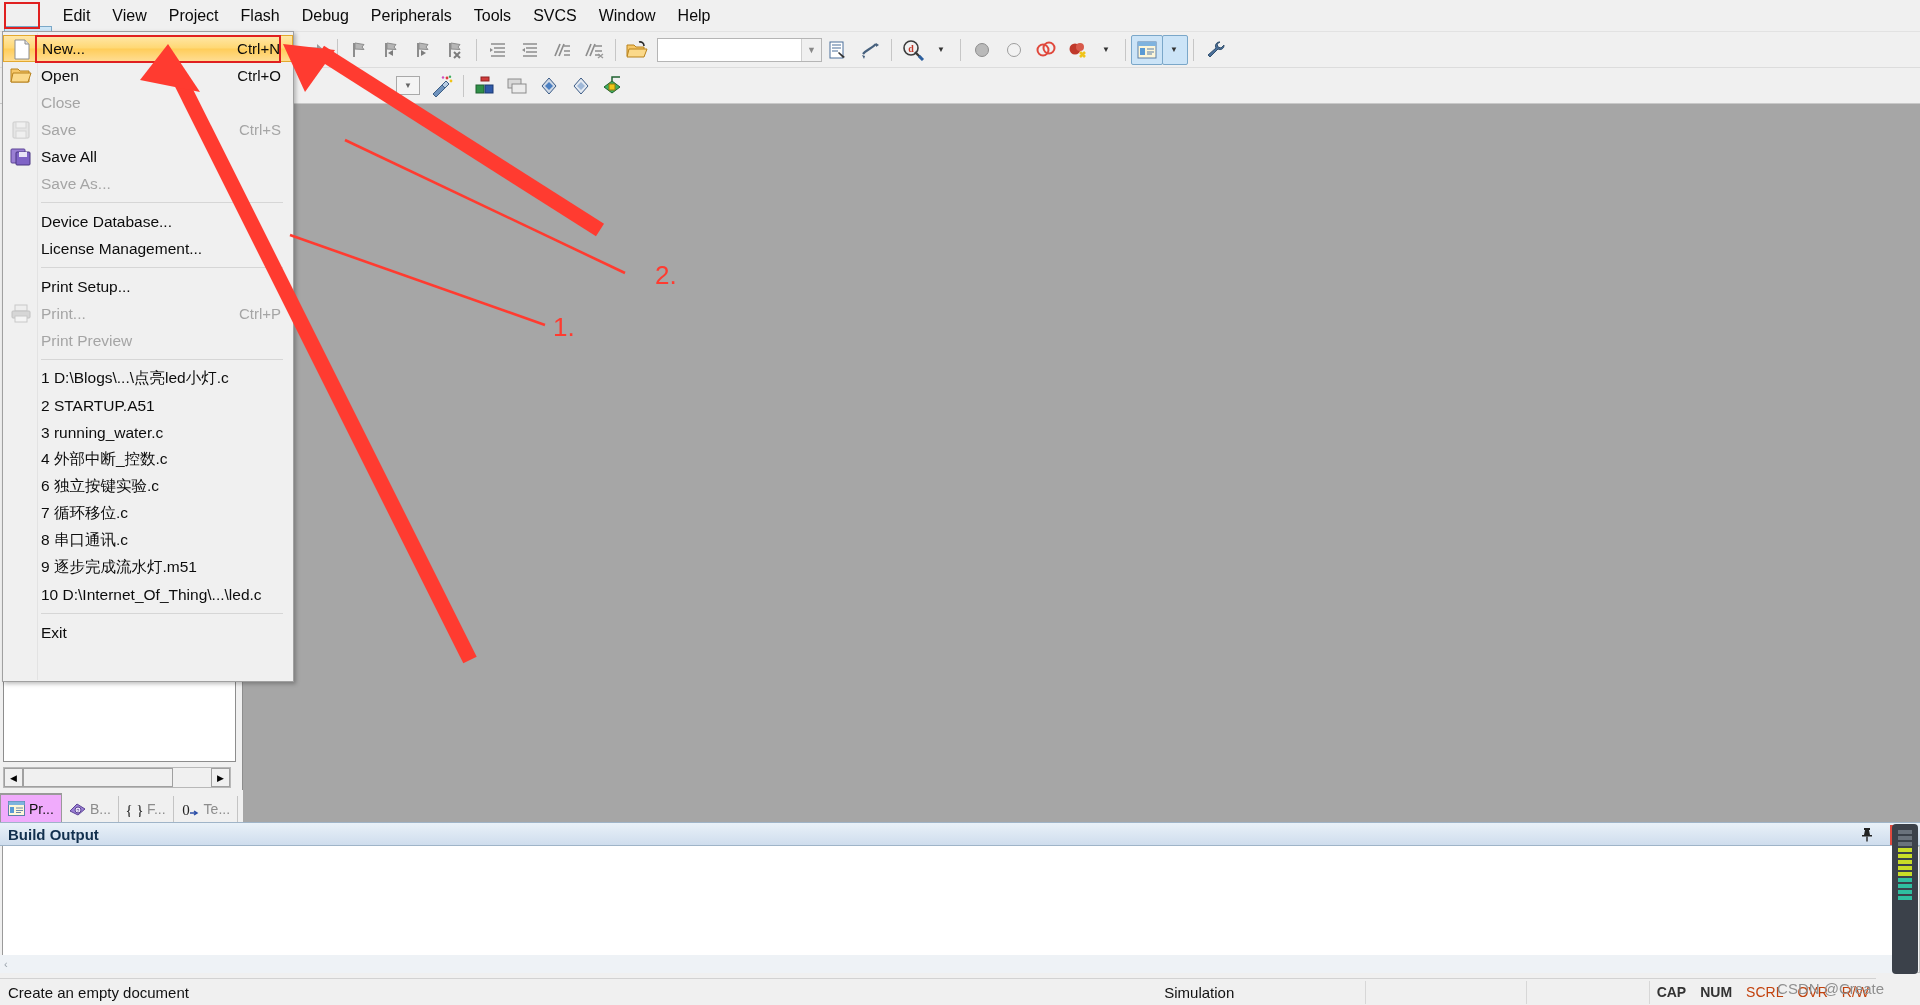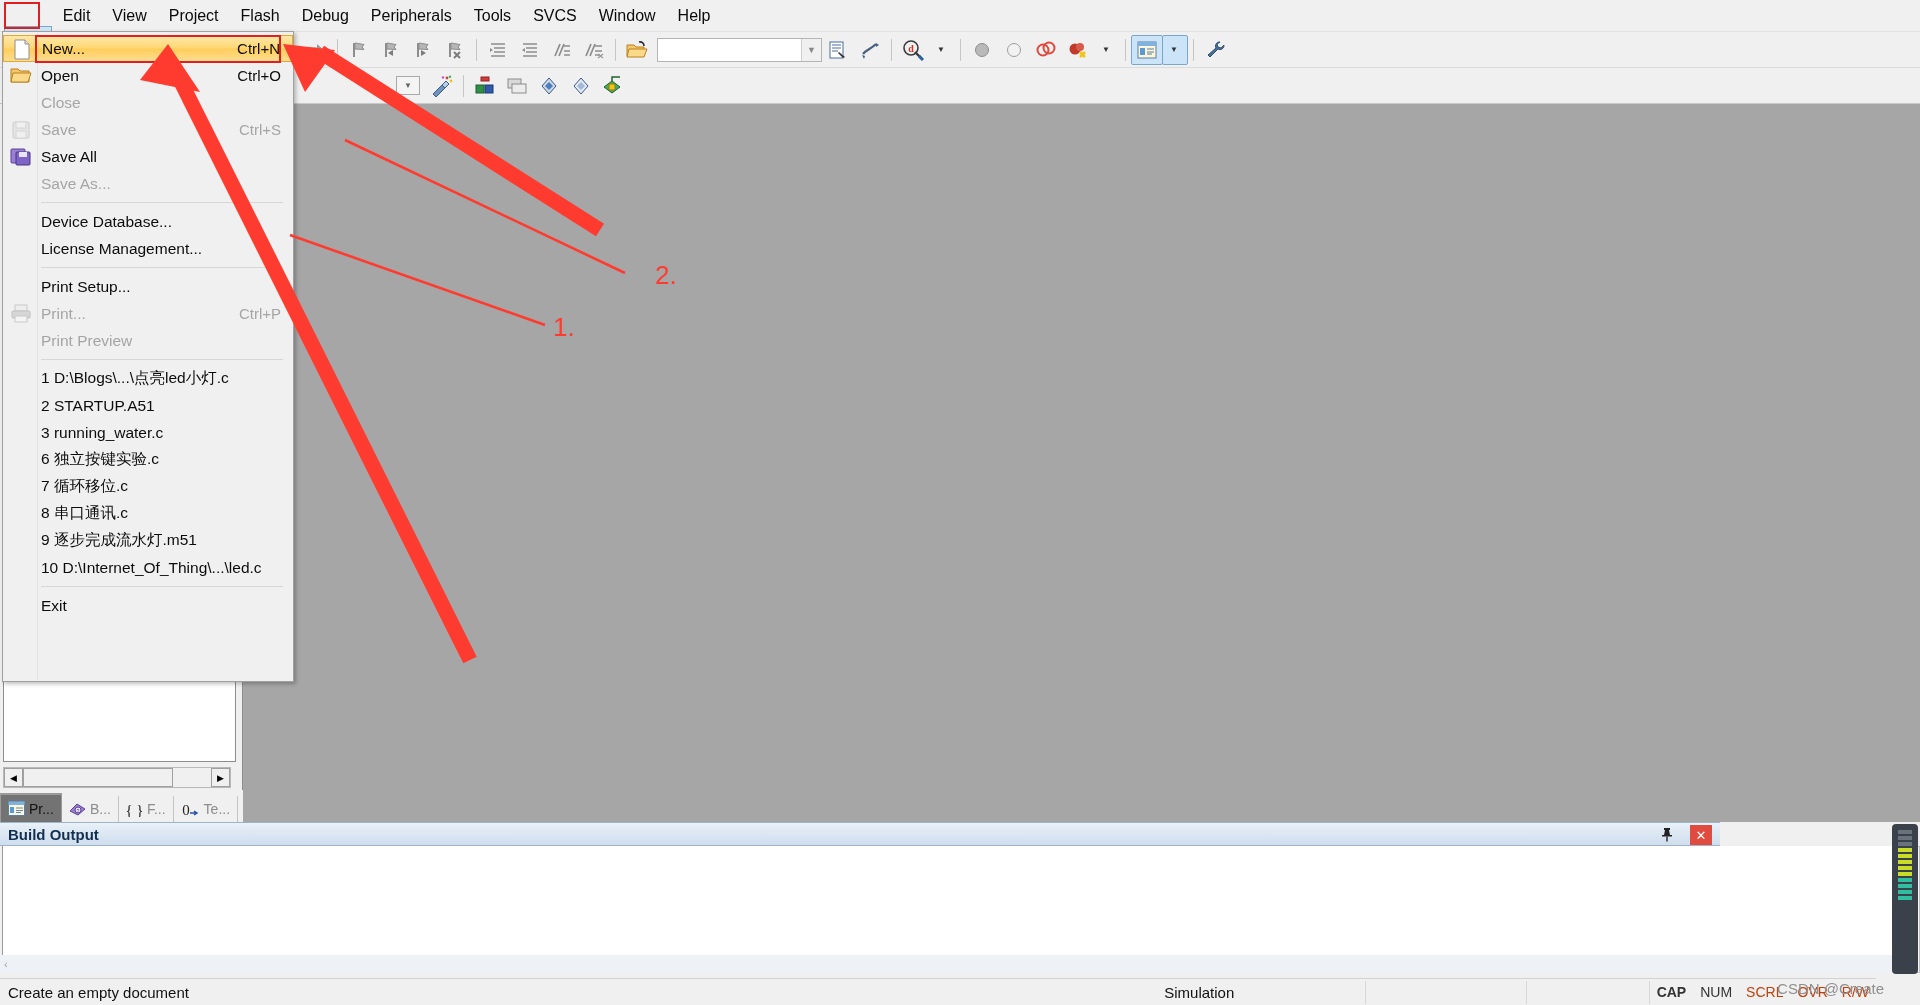--- a/index.html
+++ b/index.html
@@ -91,21 +91,21 @@
   .proj-tabs {
     position:absolute; left:0px; bottom:0px; width:243px; height:32px;
     display:flex; align-items:flex-end; background:#f0f0f0;
   }
   .ptab {
     height:26px; display:flex; align-items:center; gap:4px;
     padding:0 7px; font-size:14px; color:#8c8c8c;
     border-right:1px solid #c4c4c4;
   }
   .ptab.sel {
-    background:#737373; color:#111; height:29px;
+    background:#f0abfc; color:#111; height:29px;
     border:1px solid #9a9a9a; border-bottom:none; border-top:2px solid #9a9a9a;
   }
 
   
   .popup {
     position:absolute; left:2px; top:31px; width:292px; height:651px;
     background:#f0f0f0; border:1px solid #a0a0a0;
     box-shadow:2px 2px 4px rgba(0,0,0,.25);
     z-index:40;
   }
@@ -125,21 +125,21 @@
     border:1px solid #e3a82e;
   }
   .msep { height:1px; background:#d6d6d6; margin:5px 10px 5px 38px; }
   .newbox {
     position:absolute; left:35px; top:35px; width:246px; height:28px;
     border:2px solid #e02020; z-index:55; pointer-events:none;
   }
 
   
   .bo-header {
-    position:absolute; left:0; top:822px; width:1720px; height:24px;
+    position:absolute; left:0; top:822px; width:1920px; height:24px;
     background:linear-gradient(to bottom,#e9f1f8,#cfdded);
     border-top:1px solid #9fb4c8; border-bottom:1px solid #9fb4c8;
     display:flex; align-items:center; padding-left:8px;
     font-size:15px; font-weight:bold; color:#12304e;
   }
   .bo-pin { position:absolute; right:44px; top:3px; width:18px; height:18px;}
   .bo-close {
     position:absolute; right:8px; top:2px; width:22px; height:20px;
     background:#e04a3f; display:flex; align-items:center; justify-content:center;
     color:#fff; font-size:13px; font-weight:bold;
@@ -555,20 +555,23 @@
         </div>
         <div class="msep"></div>
         <div class="mrow">
           <span>1 D:\Blogs\...\点亮led小灯.c</span>
         </div>
         <div class="mrow">
           <span>2 STARTUP.A51</span>
         </div>
         <div class="mrow">
           <span>3 running_water.c</span>
+        </div>
+        <div class="mrow">
+          <span>4 外部中断_控数.c</span>
         </div>
         <div class="mrow">
           <span>6 独立按键实验.c</span>
         </div>
         <div class="mrow">
           <span>7 循环移位.c</span>
         </div>
         <div class="mrow">
           <span>8 串口通讯.c</span>
         </div>
@@ -622,21 +625,21 @@
     <div class="sl-tick teal"></div>
   </div>
 
   <div class="statusbar">
     <div style="width:1220px;padding-left:8px">Create an empty document</div>
     <div class="st-cell" style="width:220px">Simulation</div>
     <div class="st-cell" style="width:170px"></div>
     <div class="st-cell" style="width:128px"></div>
     <div id="inds" style="display:flex;align-items:center">
         <span class="st-cell st-small" style="font-weight: bold;">CAP</span>
-        <span class="st-cell st-small" style="font-weight: normal; text-align: right;">NUM</span>
+        <span class="st-cell st-small" style="font-weight: bold; text-align: right;">NUM</span>
         <span class="st-cell st-small dim">SCRL</span>
         <span class="st-cell st-small dim">OVR</span>
         <span class="st-cell st-small dim">R/W</span>
       </div>
   </div>
   <div class="watermark">CSDN @Create</div>
 
   <svg class="anno">
 
     <g>

